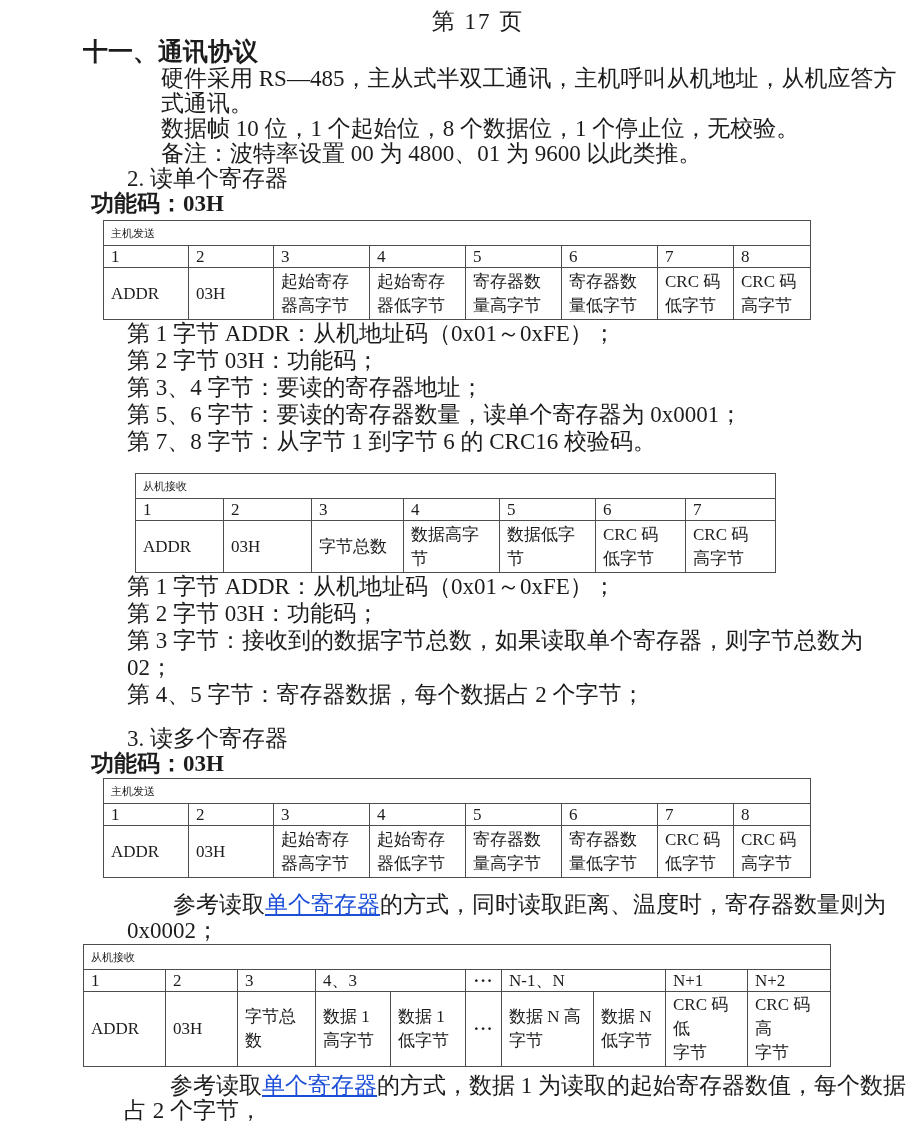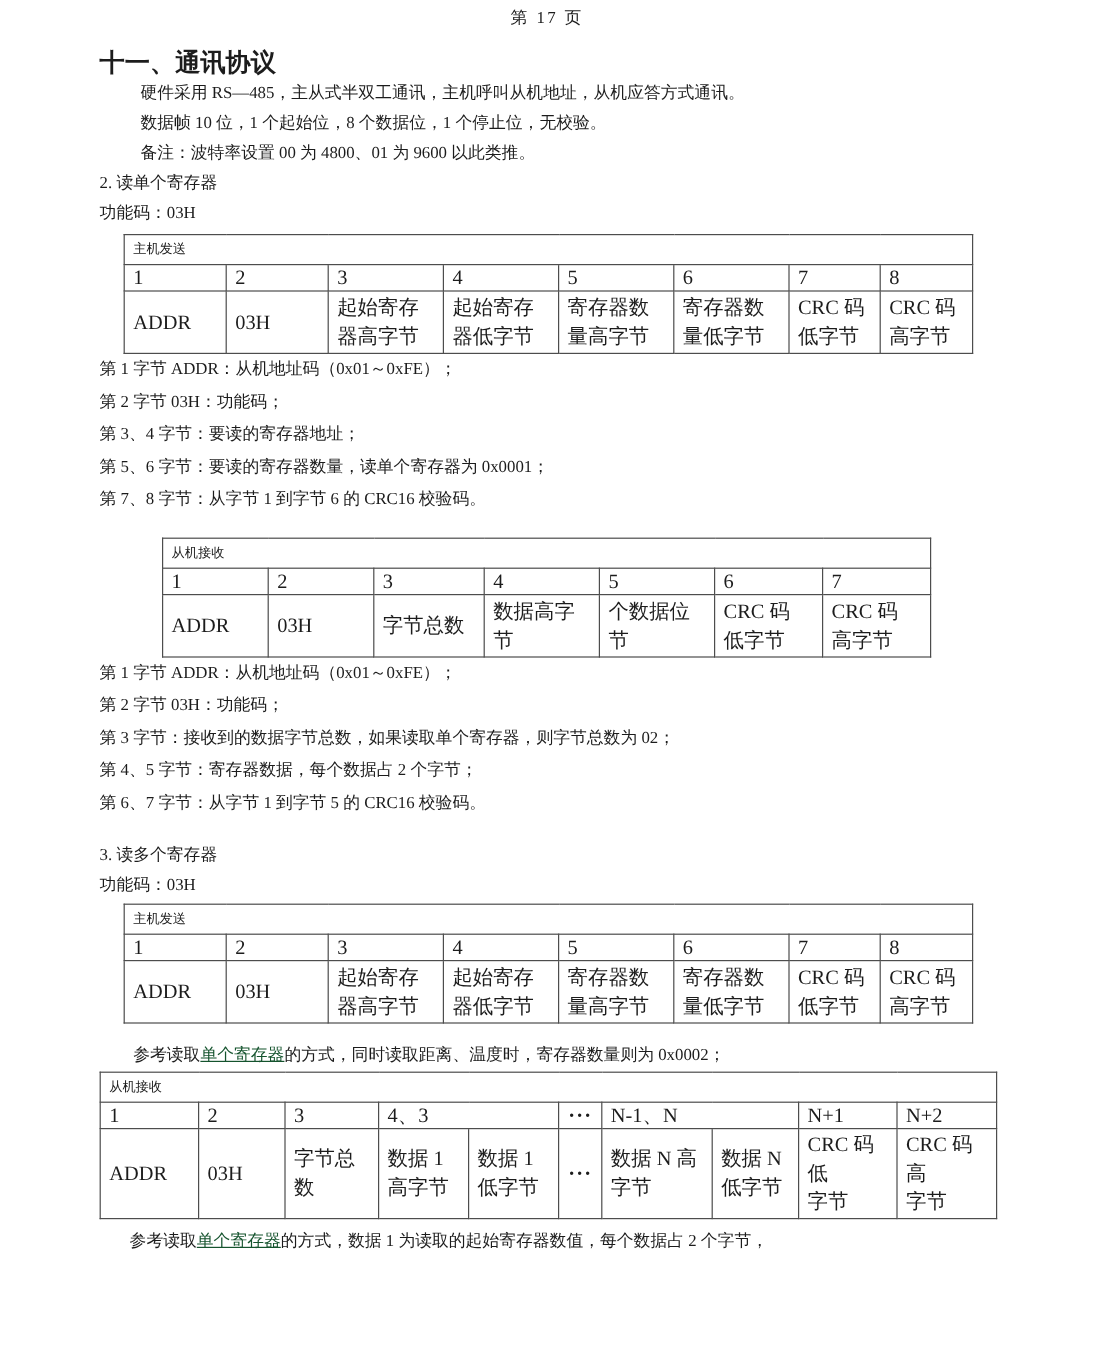--- a/index.html
+++ b/index.html
@@ -12,29 +12,29 @@
   }
   .page { width: 912px; height: 1134px; padding-top: 6px; }
   .page-num {
     text-align: center;
     font-size: 14px;
     height: 18px;
     letter-spacing: 2px;
   }
   h1.heading {
     margin: 14px 0 0 83px;
-    font-size: 21px;
+    font-size: 25px;
     font-weight: bold;
     line-height: 28px;
   }
-  .txt { font-size: 14px; white-space: pre-wrap; }
+  .txt { font-size: 23px; white-space: pre-wrap; padding-left: 44px; }
   .s1-title { margin-left: 83px; line-height: 26px; margin-top: 8px; }
   .s1-line  { margin-left: 117px; line-height: 25px; }
   .s2-title { margin-left: 83px; line-height: 26px; }
-  .func     { margin-left: 83px; line-height: 24px; }
+  .func     { margin-left: 47px; line-height: 24px; font-weight: bold; }
   .s3-title { margin-left: 83px; line-height: 26px; margin-top: 18px; }
 
   table {
     border-collapse: collapse;
     table-layout: fixed;
     font-size: 17px;
   }
   td {
     border: 1.5px solid #4d4d4d;
     padding: 1px 7px;
@@ -57,21 +57,21 @@
 
   .ref-line {
     margin: 14px 0 0 83px;
     line-height: 26px;
     text-indent: 2em;
   }
   .footer-block { margin: 6px 0 0 80px; }
   .footer-line1 { line-height: 25px; text-indent: 2em; }
 
   a.reg-link {
-    color: #14532d;
+    color: #1d4ed8;
     cursor: pointer;
   }
   td.dots { font-weight: bold; text-align: center; padding: 1px 2px; letter-spacing: 1px; }
 </style>
 </head>
 <body>
 
 <div class="page">
 
   <div class="page-num txt">第 17 页</div>
@@ -159,36 +159,35 @@
       <td>5</td>
       <td>6</td>
       <td>7</td>
     </tr>
     <tr class="body-row">
       <td>ADDR</td>
       <td>03H</td>
       <td>字节总数</td>
       <td>数据高字
 节</td>
-      <td>个数据位
+      <td>数据低字
 节</td>
       <td>CRC 码
 低字节</td>
       <td>CRC 码
 高字节</td>
     </tr>
   </tbody>
     </table>
 
   <div class="notes">
     <div class="txt note-line">第 1 字节 ADDR：从机地址码（0x01～0xFE）；</div>
     <div class="txt note-line">第 2 字节 03H：功能码；</div>
     <div class="txt note-line">第 3 字节：接收到的数据字节总数，如果读取单个寄存器，则字节总数为 02；</div>
     <div class="txt note-line">第 4、5 字节：寄存器数据，每个数据占 2 个字节；</div>
-    <div class="txt note-line">第 6、7 字节：从字节 1 到字节 5 的 CRC16 校验码。</div>
   </div>
 
   <div class="txt s3-title">3. 读多个寄存器</div>
   <div class="txt func">功能码：03H</div>
 
   <table class="t3">
     <colgroup>
       <col style="width:85px">
         <col style="width:85px">
         <col style="width:96px">

